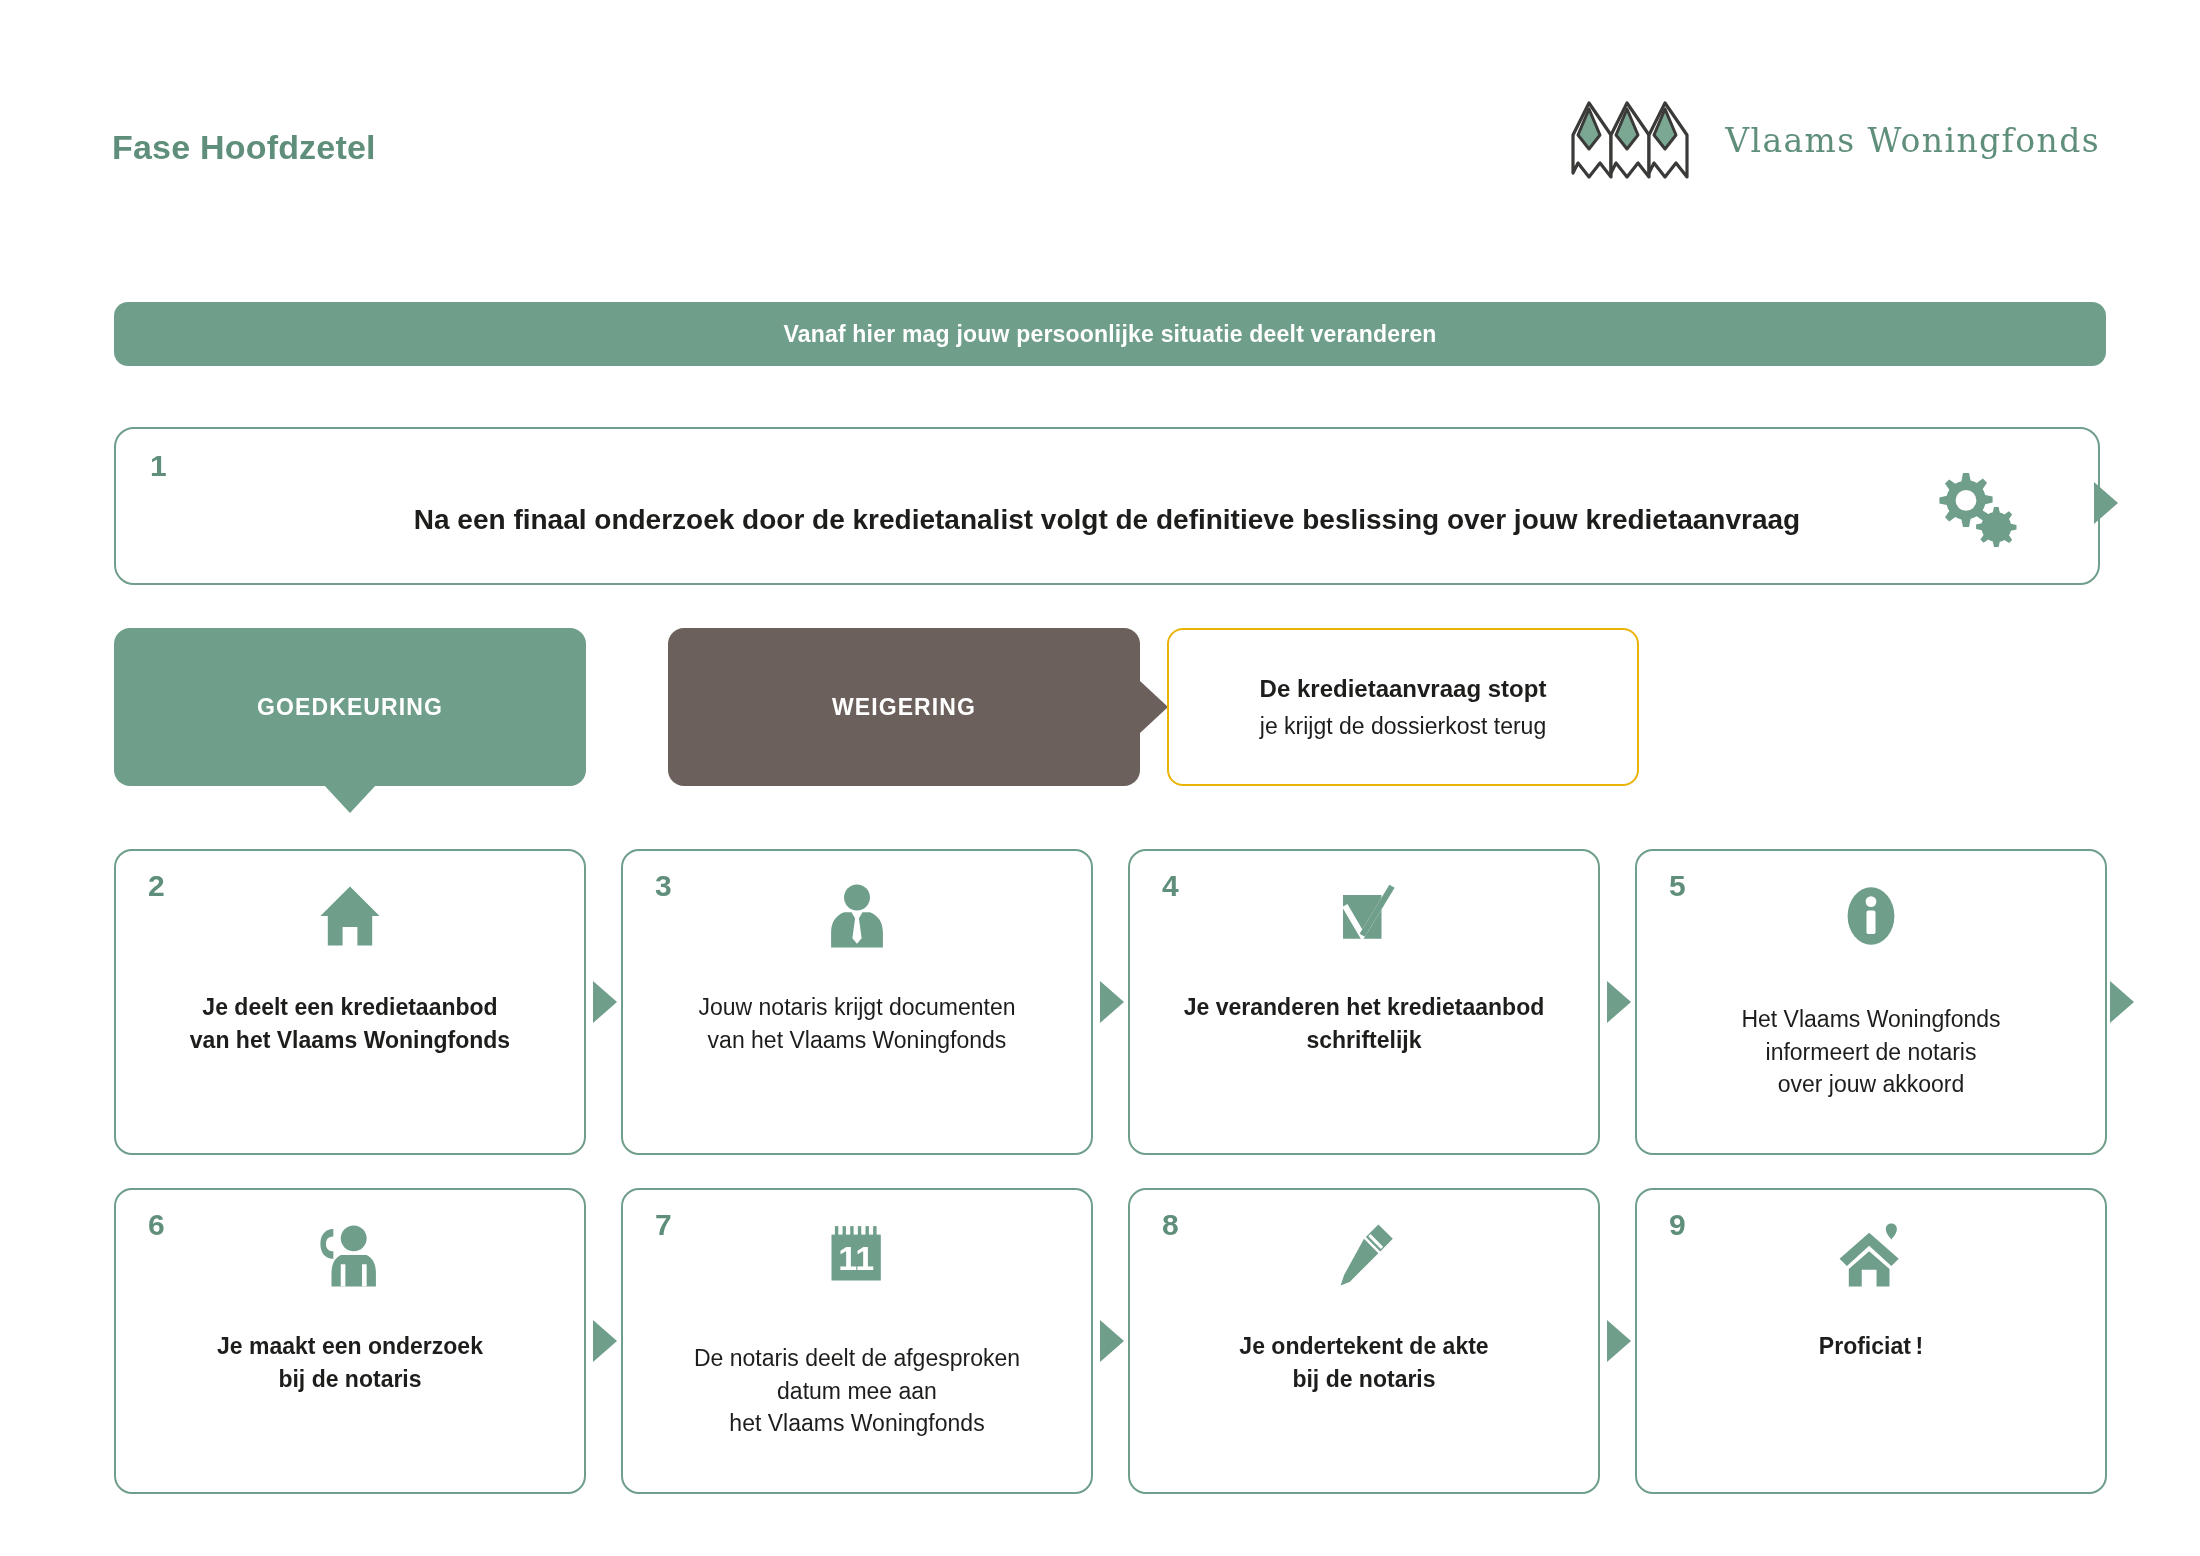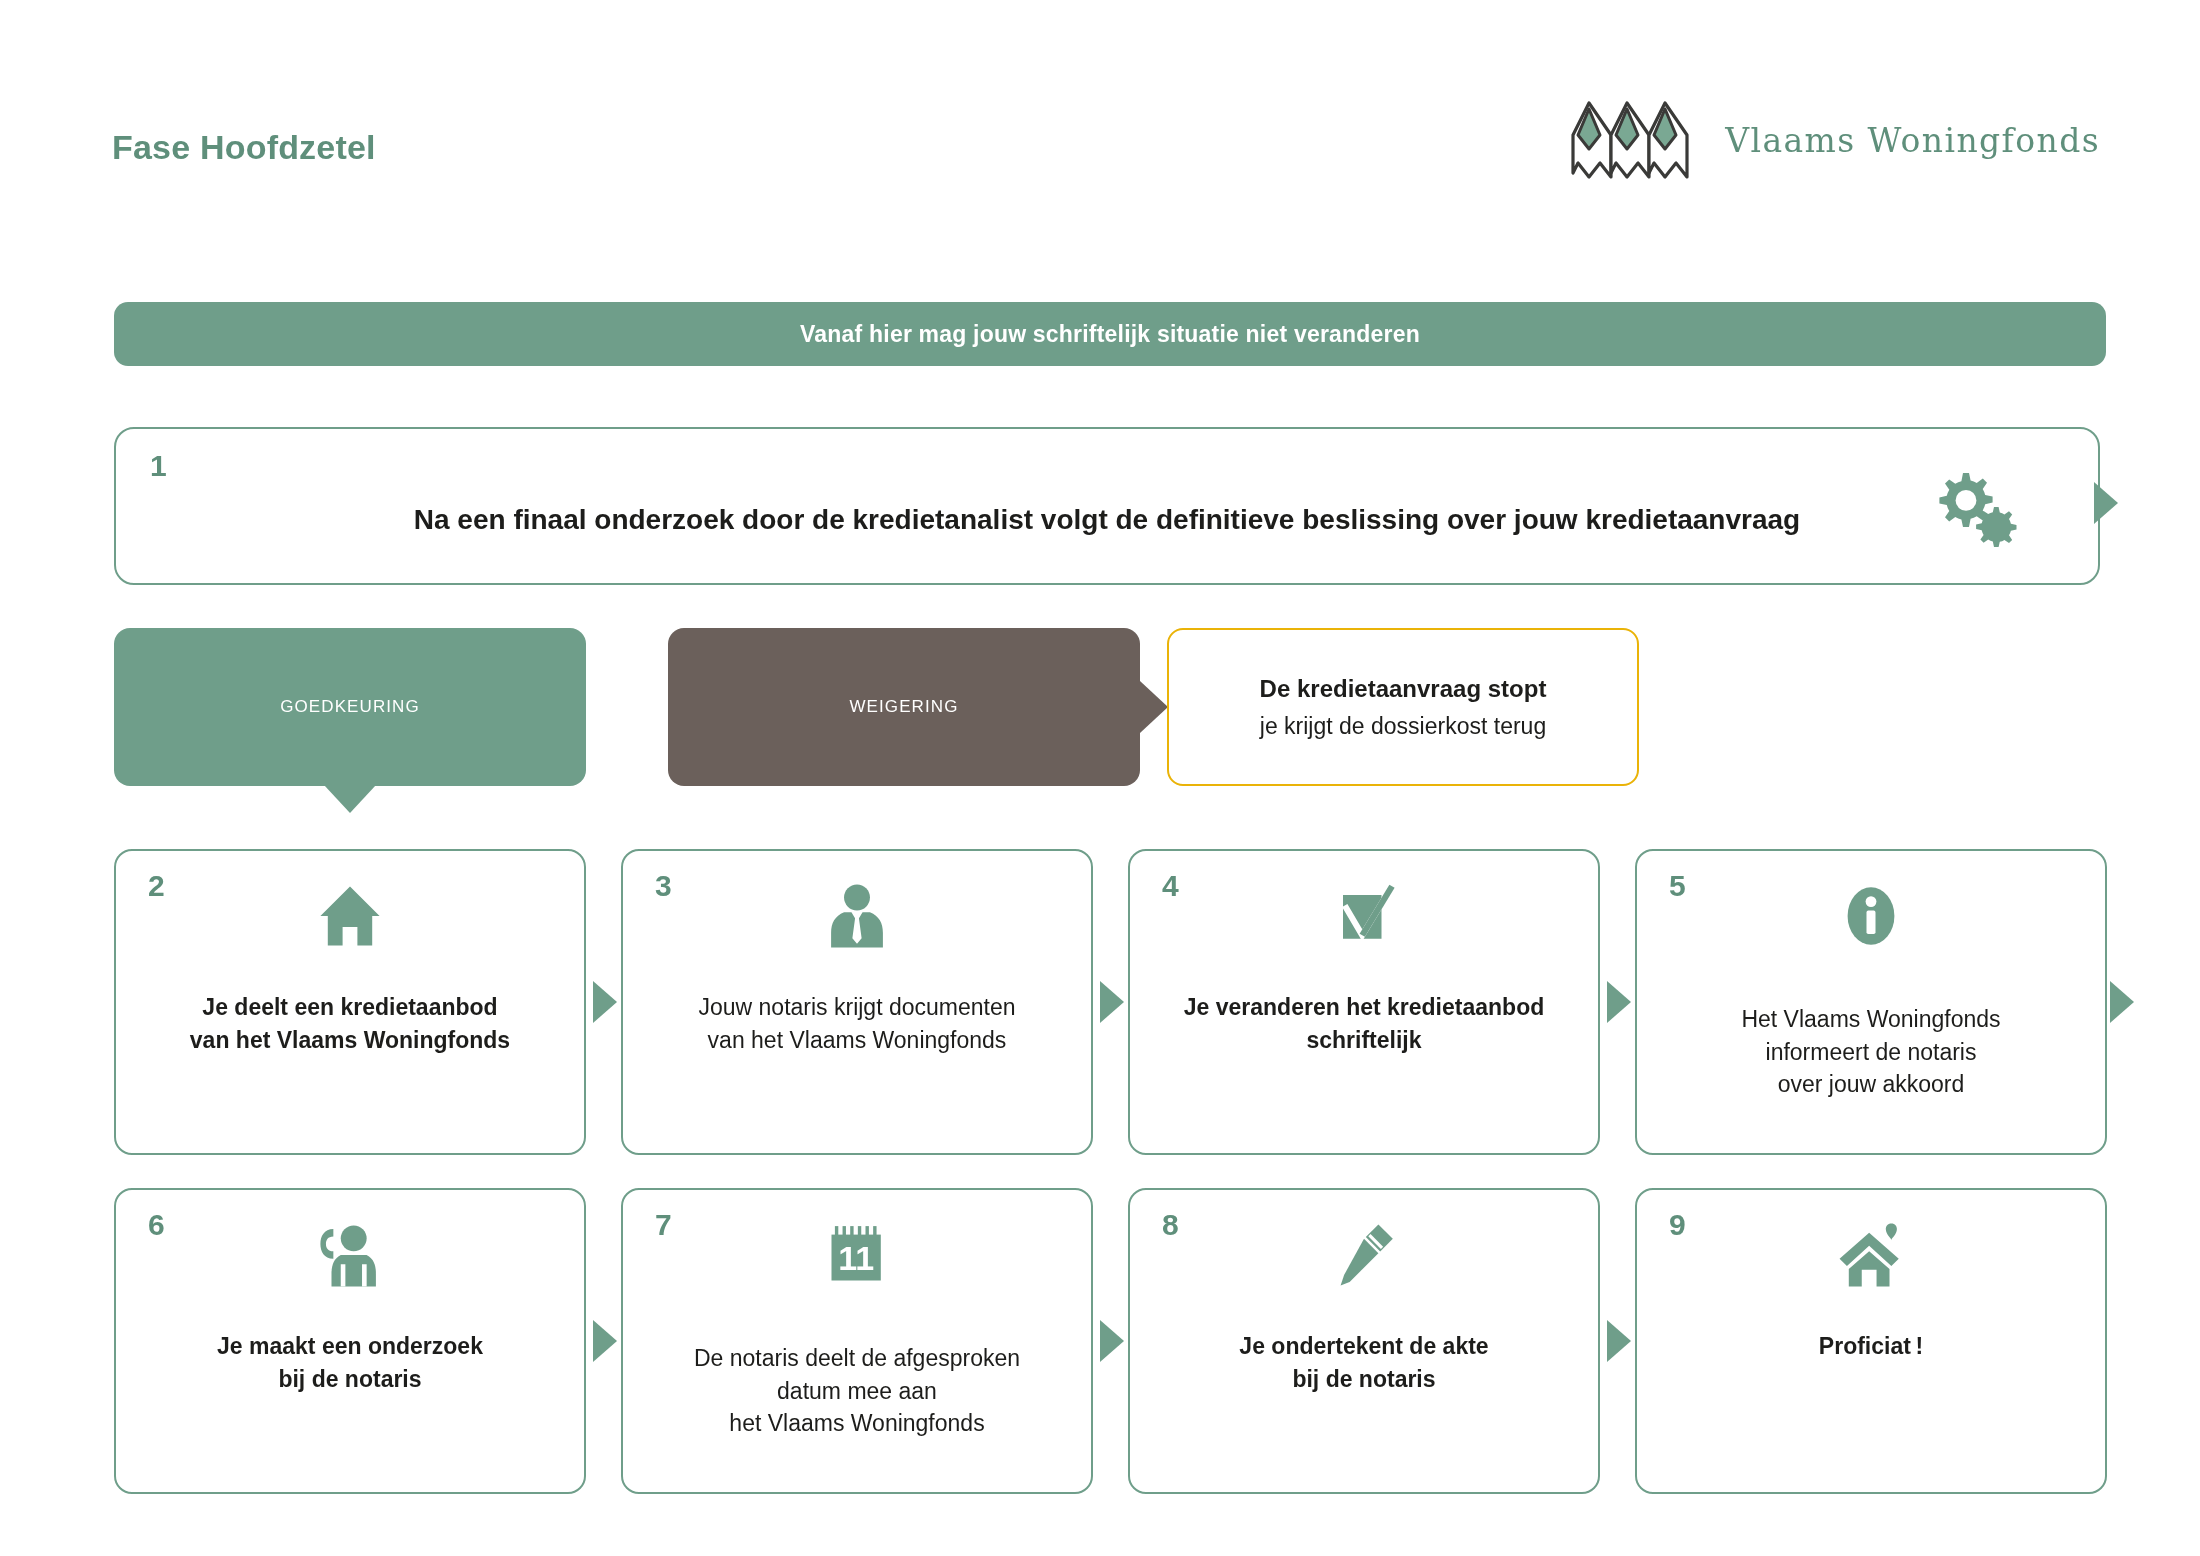--- a/index.html
+++ b/index.html
@@ -138,22 +138,22 @@
     box-sizing: border-box;
   }
   .pill-approve {
     left: 0;
     width: 472px;
     background: #6f9e8a;
   }
   .pill-approve .pill-label,
   .pill-refuse .pill-label {
     color: #ffffff;
-    font-size: 17px;
-    font-weight: normal;
+    font-size: 23px;
+    font-weight: bold;
     letter-spacing: 1.1px;
     text-align: right;
   }
   .approve-tail {
     position: absolute;
     left: 210px;
     top: 157px;
     width: 0; height: 0;
     border-left: 26px solid transparent;
     border-right: 26px solid transparent;
@@ -309,21 +309,21 @@
             <path d="M49 40 L60 14 L71 40 L60 54 Z"></path>
             <path d="M87 40 L98 14 L109 40 L98 54 Z"></path>
           </g>
         </svg>
       </span>
       <span class="brand-name">Vlaams Woningfonds</span>
     </div>
   </div>
 
   <div class="banner">
-    <span class="banner-text">Vanaf hier mag jouw schriftelijk situatie niet veranderen</span>
+    <span class="banner-text">Vanaf hier mag jouw persoonlijke situatie deelt veranderen</span>
   </div>
 
   <div class="step1">
     <span class="step1-num">1</span>
     <span class="step1-text">Na een finaal onderzoek door de kredietanalist volgt de definitieve beslissing over jouw kredietaanvraag</span>
     <span class="step1-icon">
       <svg viewBox="0 0 94 84" width="94" height="84" aria-hidden="true">
         <g fill="#6f9e8a">
           <path d="M33 6 l6 0 1.6 7.4 a21 21 0 0 1 6.1 2.5 l6.1-4.3 4.2 4.2 -4.3 6.1 a21 21 0 0 1 2.5 6.1 l7.4 1.6 0 6 -7.4 1.6 a21 21 0 0 1-2.5 6.1 l4.3 6.1 -4.2 4.2 -6.1-4.3 a21 21 0 0 1-6.1 2.5 L39 60 l-6 0 -1.6-7.4 a21 21 0 0 1-6.1-2.5 l-6.1 4.3 -4.2-4.2 4.3-6.1 a21 21 0 0 1-2.5-6.1 L9.4 36.4 l0-6 7.4-1.6 a21 21 0 0 1 2.5-6.1 l-4.3-6.1 4.2-4.2 6.1 4.3 a21 21 0 0 1 6.1-2.5 Z"></path>
           <circle cx="36" cy="33.4" r="10.4" fill="#ffffff"></circle>

